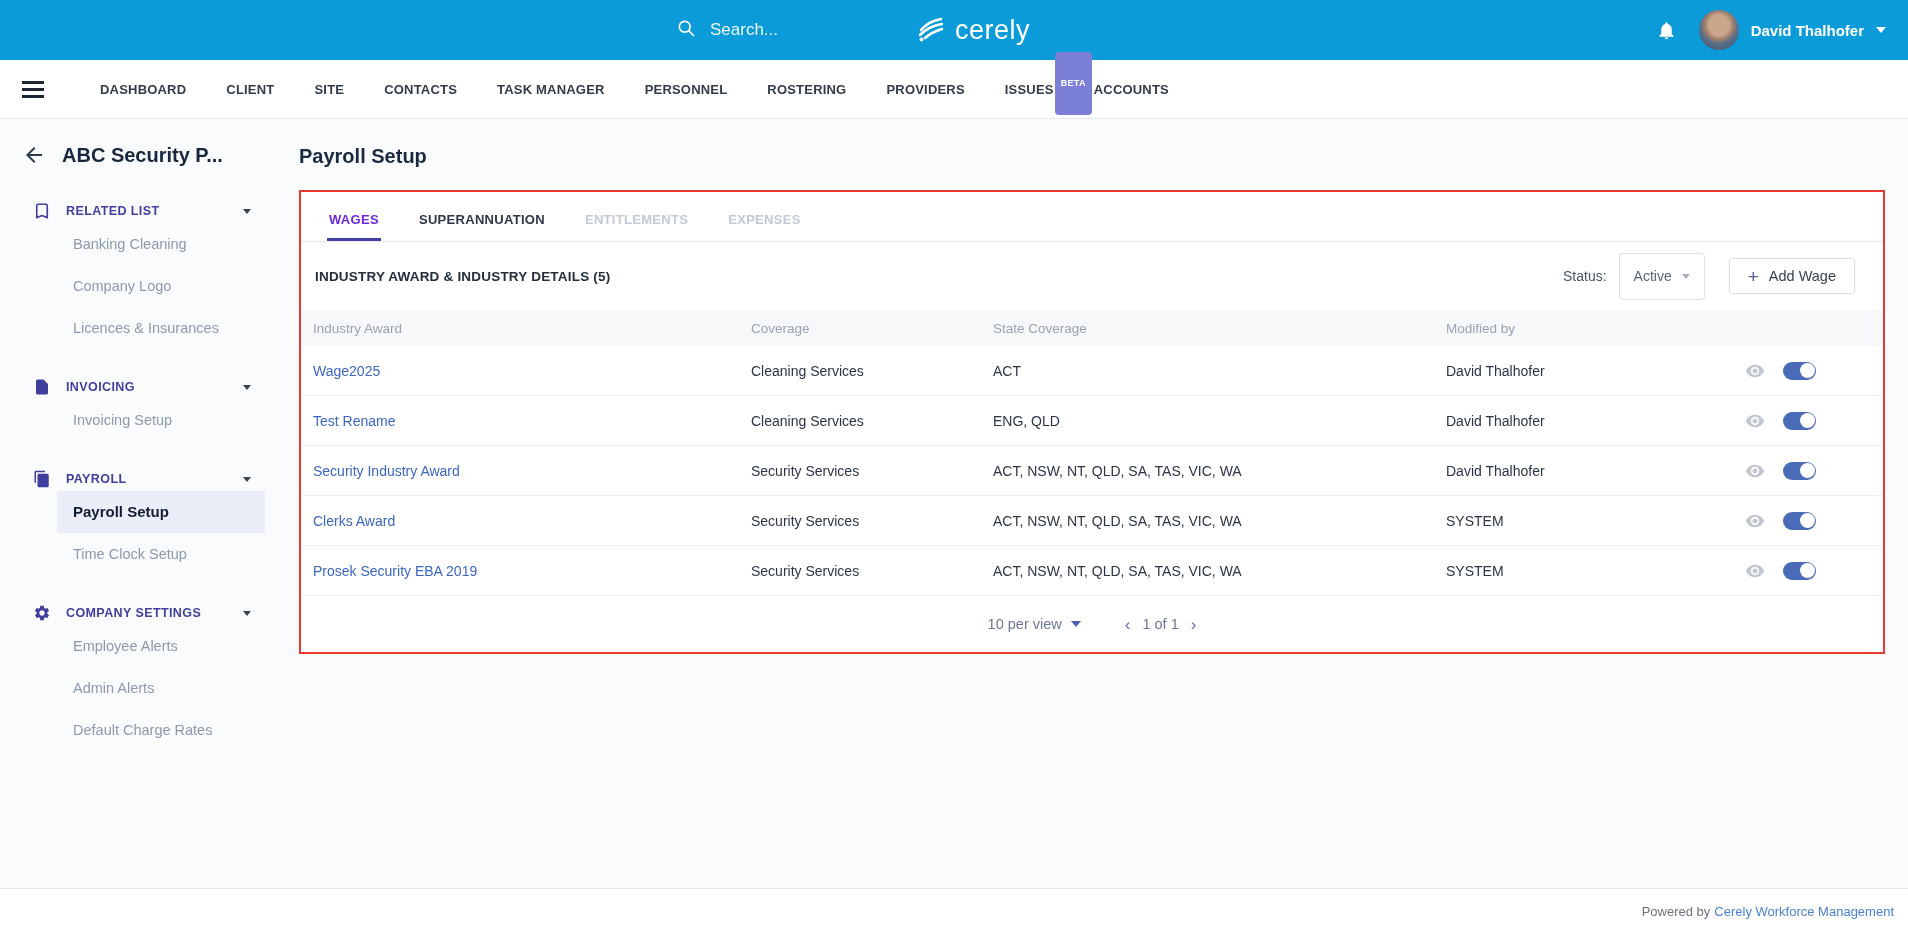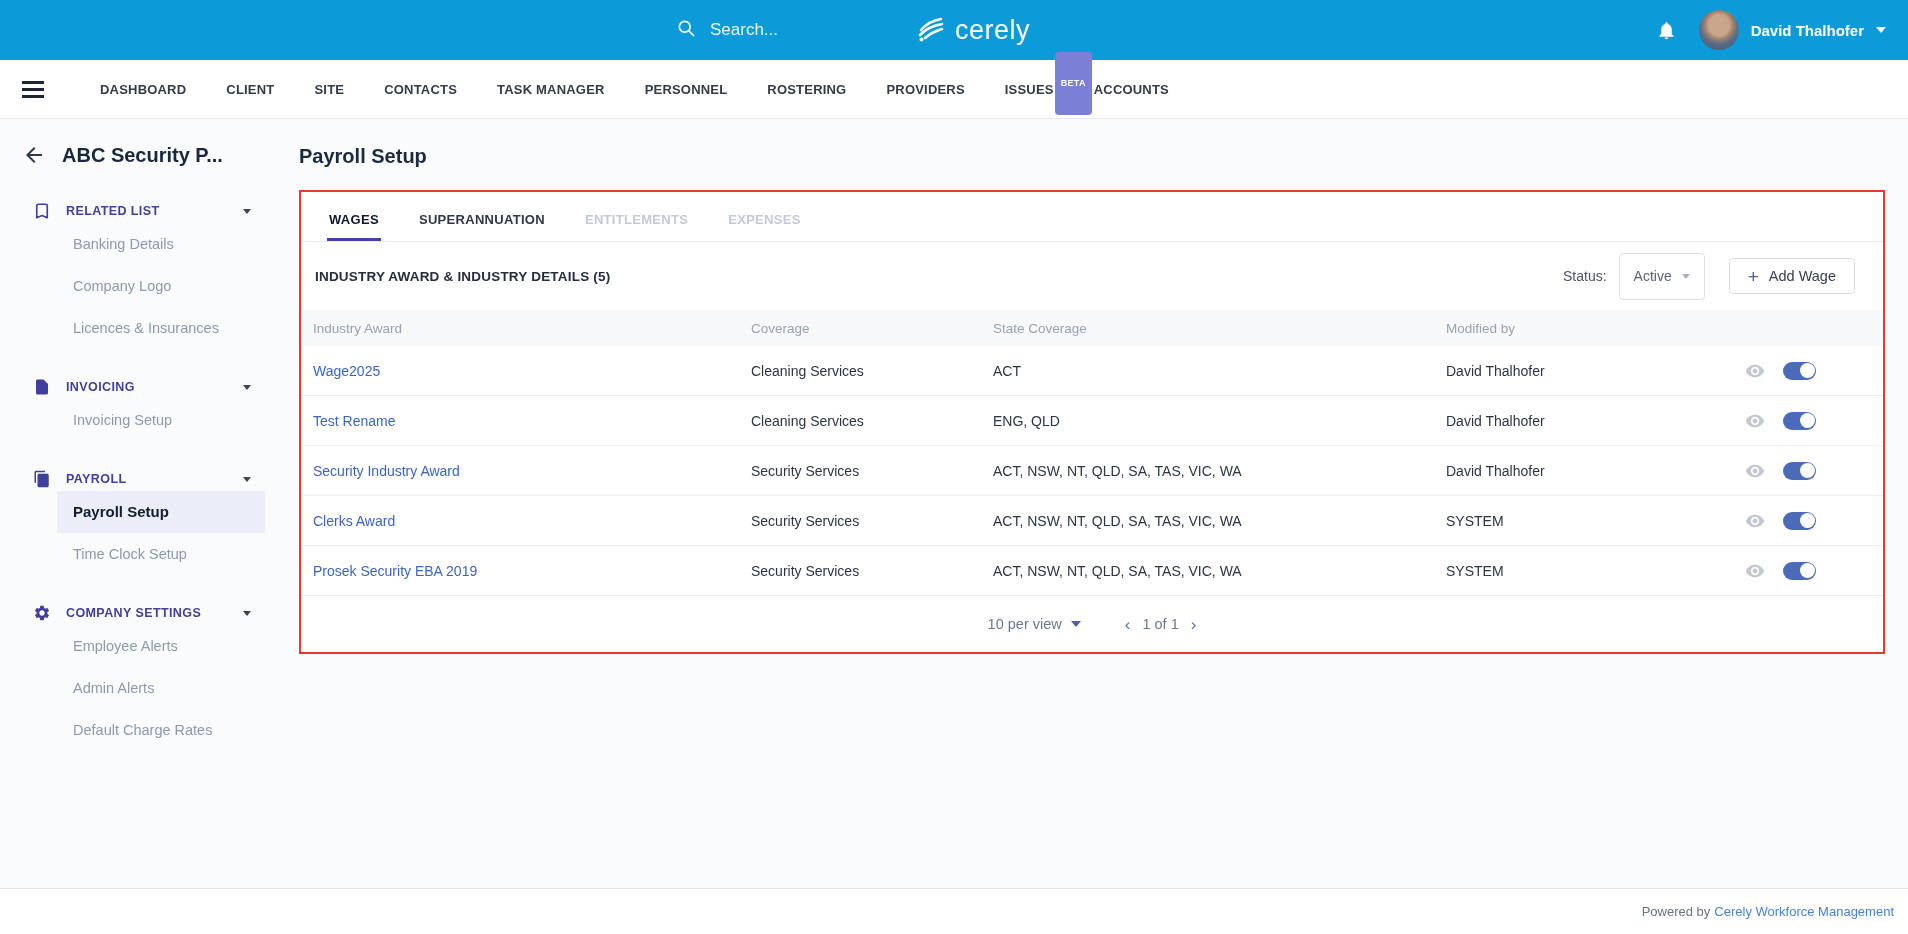--- a/index.html
+++ b/index.html
@@ -48,21 +48,21 @@
   .side-item.active-wrap { padding:0; }
   .active-pill { margin-left:57px; height:42px; line-height:42px; background:#ebedf8; padding-left:16px;
     font-weight:700; color:#121d33; font-size:15px; }
 
   
   .page-title { font-size:20px; font-weight:700; color:#1b2a41; }
   .panel { margin-top:22px; width:1586px; background:#fff; border:2px solid #e8392f; }
   .tabs-row { display:flex; align-items:flex-end; gap:36px; padding:0 0 0 26px; height:50px;
     border-bottom:1px solid #e8eaee; }
   .tab { font-size:13px; font-weight:700; letter-spacing:.3px; padding:0 2px 14px; cursor:pointer; }
-  .tab.active { color:#0f172a; border-bottom:3px solid #4540a8; padding-bottom:11px; }
+  .tab.active { color:#6d28d9; border-bottom:3px solid #4540a8; padding-bottom:11px; }
   .tab.normal { color:#2d3748; }
   .tab.disabled { color:#c3c9d6; cursor:default; }
 
   .panel-head { display:flex; align-items:center; height:68px; padding:0 28px 0 14px; }
   .section-title { font-size:13.5px; font-weight:700; color:#242e3d; letter-spacing:.2px; }
   .head-right { margin-left:auto; display:flex; align-items:center; gap:12px; }
   .status-label { font-size:14px; color:#4a5468; }
   .status-select { display:flex; align-items:center; gap:10px; border:1px solid #dcdfe5; border-radius:4px;
     background:#fff; height:47px; padding:0 14px; font-size:14px; color:#5a6478; cursor:pointer; }
   .caret-sm { width:0; height:0; border-left:4px solid transparent; border-right:4px solid transparent;
@@ -171,21 +171,21 @@
     <div class="side-section">
       <div class="side-header">
         <span class="s-icon">
           <svg width="18" height="18" viewBox="0 0 24 24" fill="none">
             <path d="M17 3H7a2 2 0 0 0-2 2v16l7-3 7 3V5a2 2 0 0 0-2-2z" stroke="#403f9d" stroke-width="2.2" stroke-linejoin="round"></path>
           </svg>
         </span>
         <span class="s-label">RELATED LIST</span>
         <span class="chev"></span>
       </div>
-      <div class="side-item">Banking Details</div>
+      <div class="side-item">Banking Cleaning</div>
       <div class="side-item">Company Logo</div>
       <div class="side-item">Licences &amp; Insurances</div>
     </div>
 
     <div class="side-section">
       <div class="side-header">
         <span class="s-icon">
           <svg width="18" height="18" viewBox="0 0 24 24" fill="#403f9d">
             <path d="M14 2H6c-1.1 0-2 .9-2 2v16c0 1.1.9 2 2 2h12c1.1 0 2-.9 2-2V8l-6-6z"></path>
           </svg>

